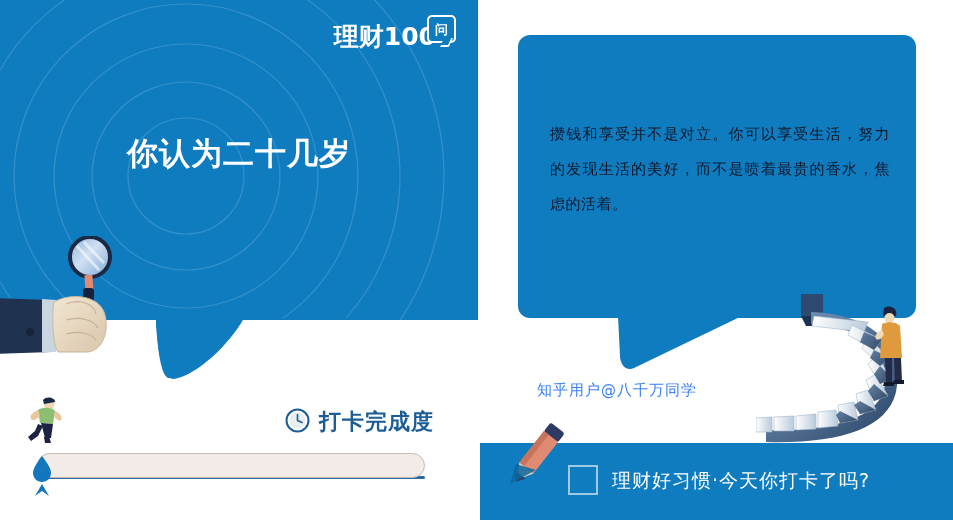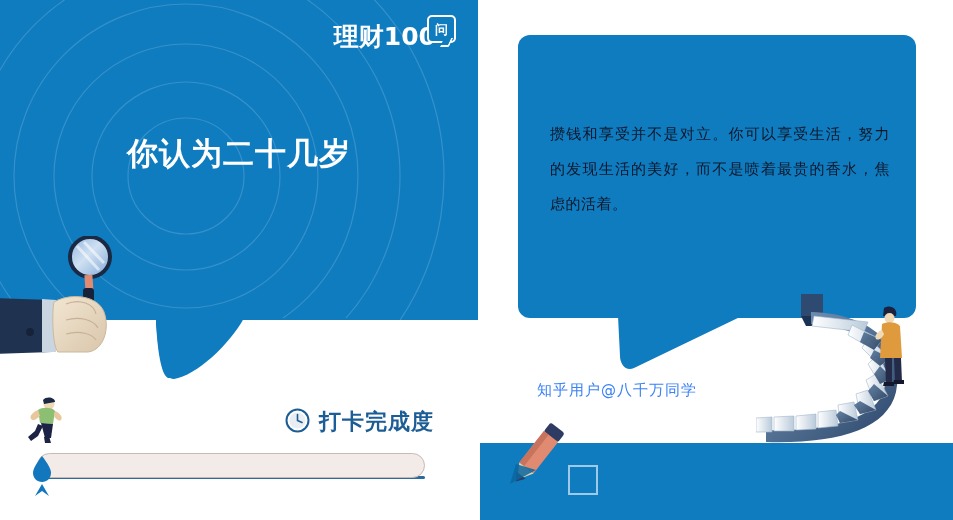--- a/index.html
+++ b/index.html
@@ -258,20 +258,21 @@
       <path d="M126 38 C121 40 118 44 120 47 C123 49 127 45 128 42 Z" fill="#f0d9b5"></path>
       <path d="M129 66 L136 66 L136 92 L130 92 Z" fill="#242b49"></path>
       <path d="M138 66 L145 66 L146 90 L139 90 Z" fill="#242b49"></path>
       <path d="M128 90 L138 90 L138 94 L127 94 Z" fill="#14182c"></path>
       <path d="M138 88 L148 88 L148 92 L137 92 Z" fill="#14182c"></path>
     </g>
   </svg>
 
   <div class="bottom-bar">
     <div class="checkbox"></div>
+    <div class="bottom-text">理财好习惯·今天你打卡了吗?</div>
   </div>
 
   <svg class="pencil" viewBox="0 0 66 74">
     <g transform="rotate(38 33 37)">
       <rect x="24" y="0" width="18" height="12" rx="3" fill="#2e3b63"></rect>
       <rect x="24" y="11" width="18" height="40" fill="#e08a72"></rect>
       <rect x="24" y="11" width="6" height="40" fill="#c8735e"></rect>
       <path d="M24 51 L42 51 L33 66 Z" fill="#e8d3ac"></path>
       <path d="M27 60 L39 60 L33 68 Z" fill="#2e3b63"></path>
     </g>

